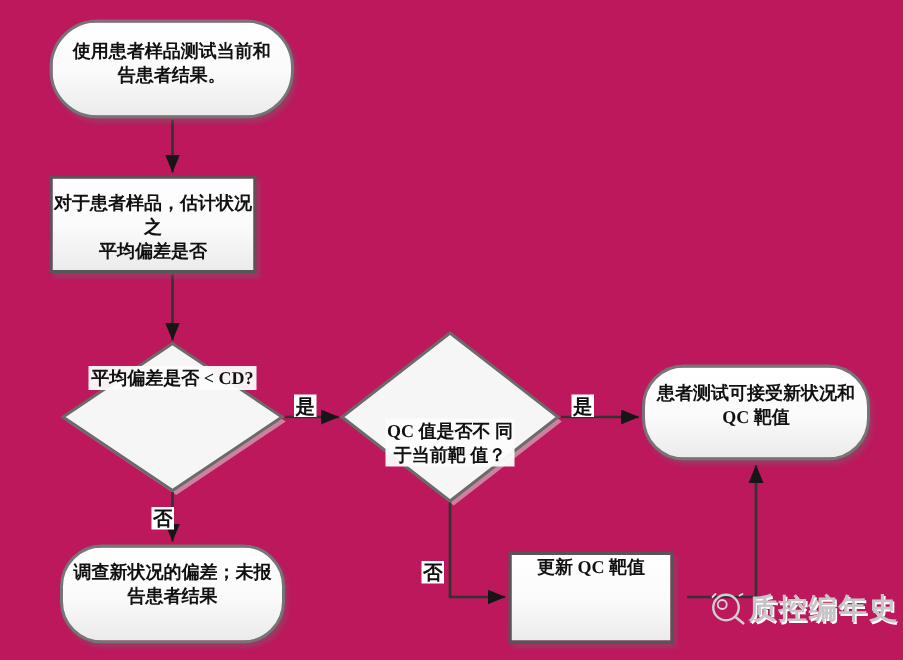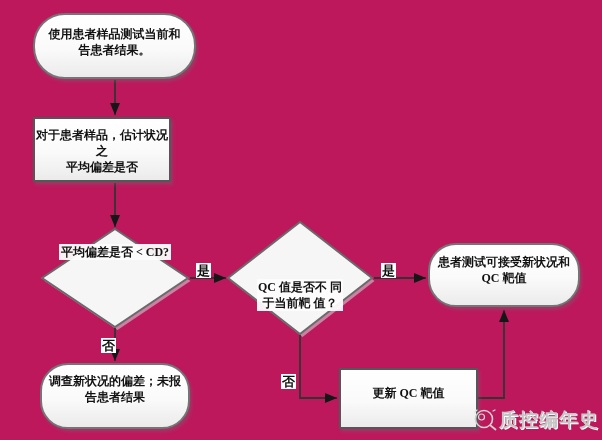--- a/index.html
+++ b/index.html
@@ -52,21 +52,21 @@
     z-index: 4;
     color: #111111;
     font-size: 13px;
     font-weight: 700;
     line-height: 15px;
     background: #ffffff;
     padding: 0 1px;
   }
   .watermark {
     position: absolute;
-    left: 471px; top: 406px;
+    left: 471px; top: 392px;
     display: flex;
     align-items: center;
     z-index: 5;
     text-align: center;
   }
   .watermark .brand-text {
     font-size: 19px;
     font-weight: 700;
     letter-spacing: 1px;
     color: #c6c6c6;
@@ -125,21 +125,21 @@
   <div class="node terminator" style="left:40px; top:363px; width:150px; height:66px; padding-top:8px; border-radius:28px;">
     <span>调查新状况的偏差；未报</span>
     <span>告患者结果</span>
   </div>
 
   <div class="node terminator" style="left:428px; top:243px; width:152px; height:64px; padding-top:9px; border-radius:28px;">
     <span>患者测试可接受新状况和</span>
     <span>QC 靶值</span>
   </div>
 
-  <div class="node process" style="left:339px; top:368px; width:139px; height:61px; padding-top:15px;">
+  <div class="node process" style="left:339px; top:368px; width:110px; height:61px; ">
     <span>更新 QC 靶值</span>
   </div>
 
   <div class="edge-label" style="left:196px; top:263px;">是</div>
   <div class="edge-label" style="left:381px; top:263px;">是</div>
   <div class="edge-label" style="left:101px; top:338px;">否</div>
   <div class="edge-label" style="left:281px; top:374px;">否</div>
 
   <div class="watermark">
     <svg width="28" height="28" viewBox="0 0 28 28">

